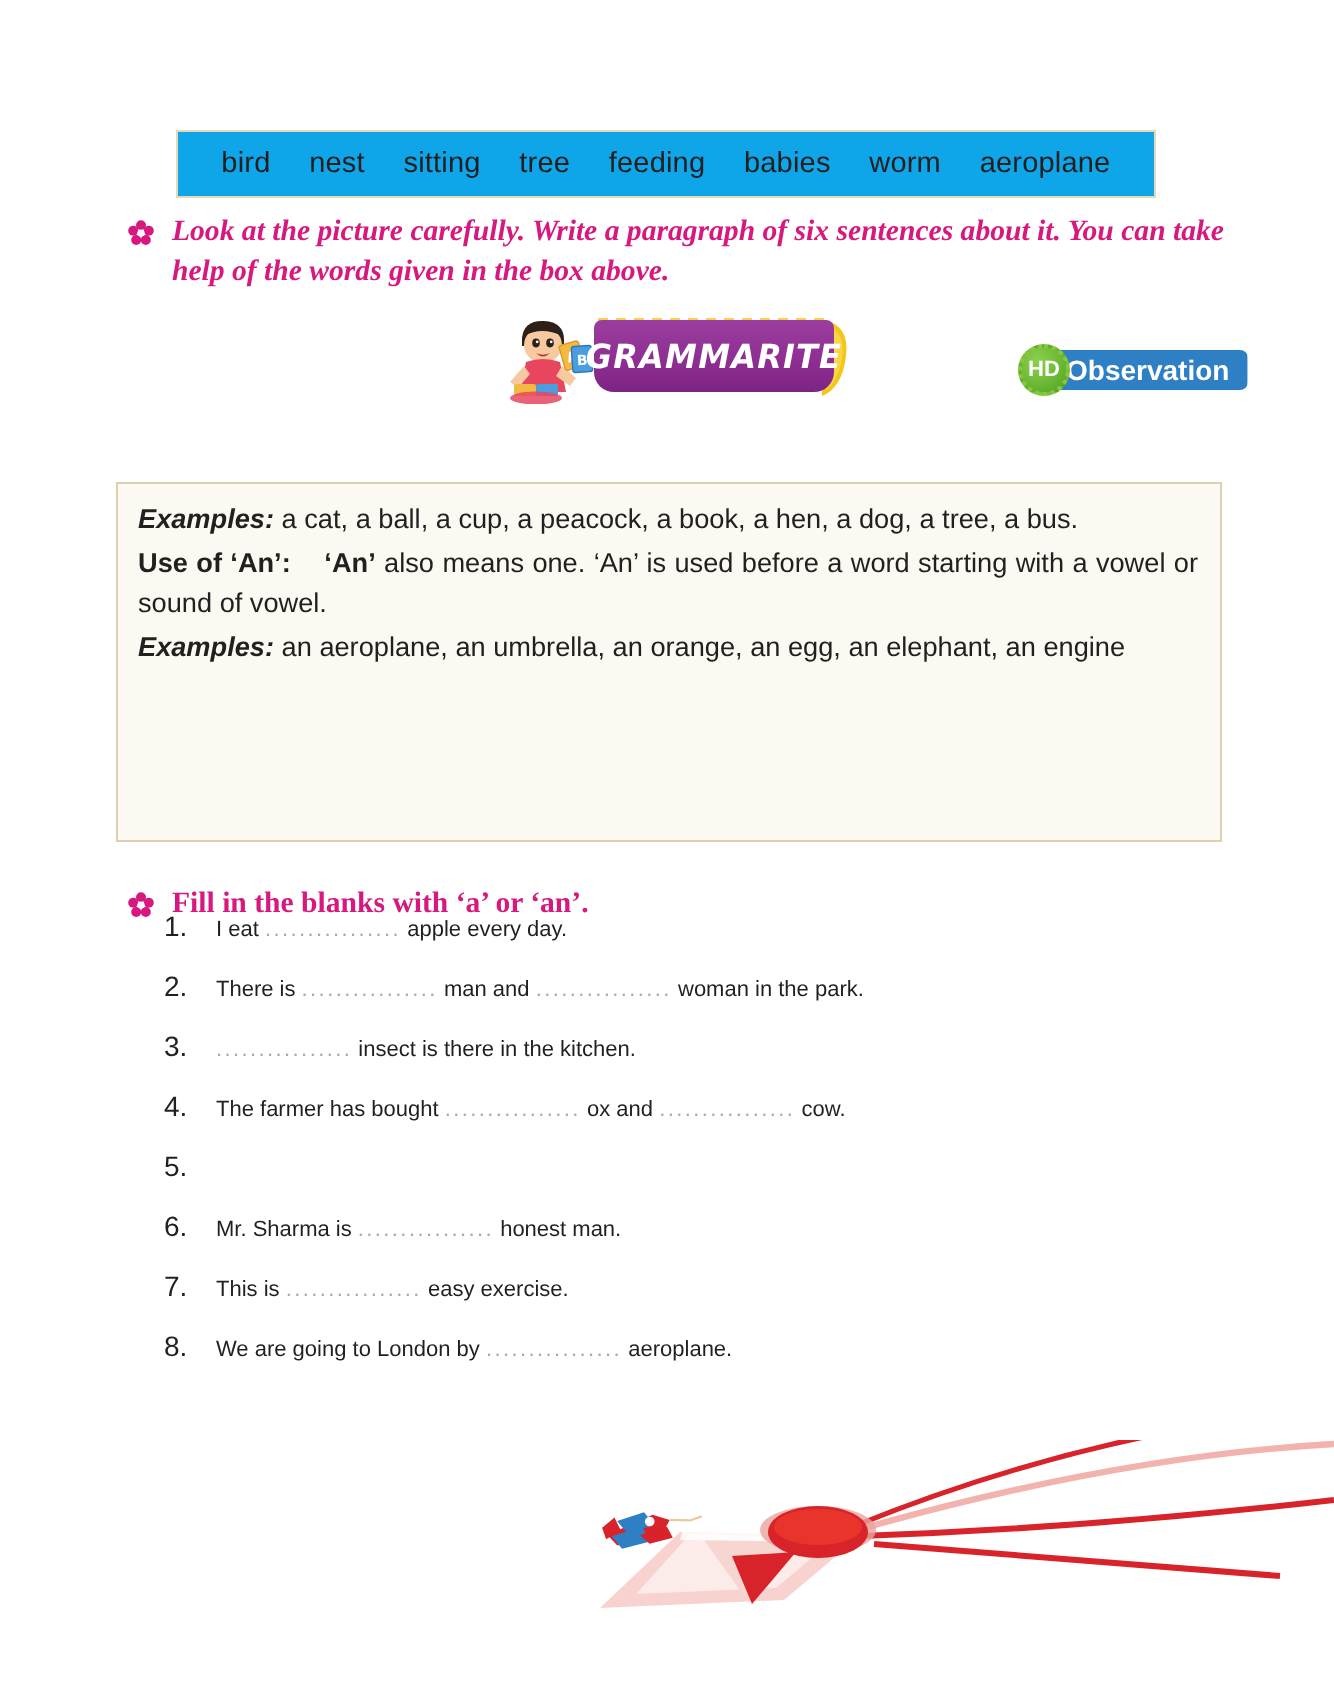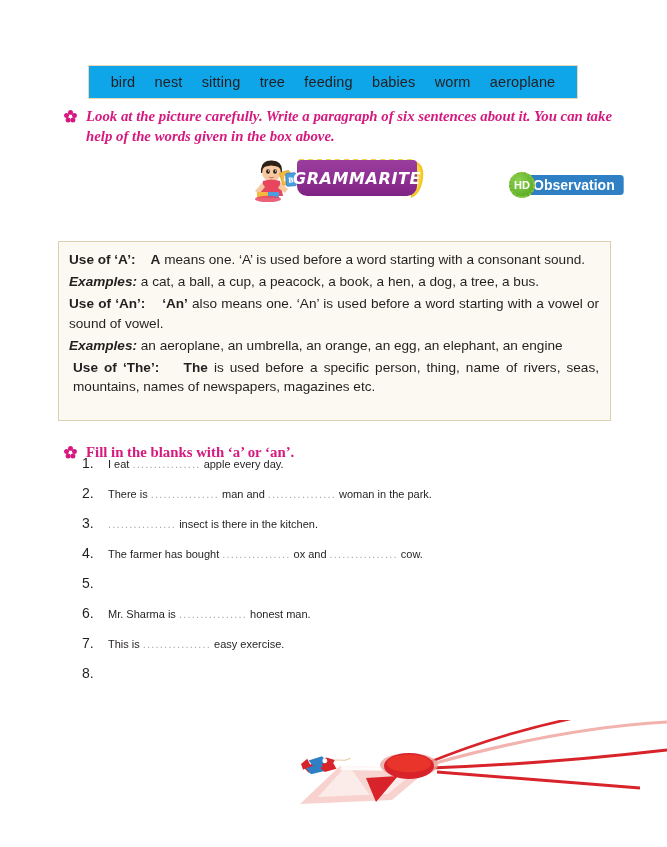--- a/index.html
+++ b/index.html
@@ -321,36 +321,28 @@
       <span>Observation</span>
     </div>
     <div class="hd-circle">
       <span>HD</span>
     </div>
   </div>
 
 
   <div class="rules-box">
     <div class="rule-line">
-      <b>Use of ‘A’:</b>
-      &nbsp;&nbsp; <b>A</b><span> means one. ‘A’ is used before a word starting with a consonant sound.</span>
-    </div>
-    <div class="rule-line">
       <i>Examples:</i><span> a cat, a ball, a cup, a peacock, a book, a hen, a dog, a tree, a bus.</span>
     </div>
     <div class="rule-line">
       <b>Use of ‘An’:</b>
       &nbsp;&nbsp; <b>‘An’</b><span> also means one. ‘An’ is used before a word starting with a vowel or sound of vowel.</span>
     </div>
     <div class="rule-line">
       <i>Examples:</i><span> an aeroplane, an umbrella, an orange, an egg, an elephant, an engine</span>
-    </div>
-    <div class="rule-line rule-indent">
-      <b>Use of ‘The’:</b>
-      &nbsp;&nbsp; <b>The</b><span> is used before a specific person, thing, name of rivers, seas, mountains, names of newspapers, magazines etc.</span>
     </div>
   </div>
 
   <div class="instruction" id="instr-2">
     <span class="flower-icon">
       <svg width="13" height="13" viewBox="0 0 13 13">
         <g fill="#d6187f">
           <circle cx="6.5" cy="2.6" r="2.5"></circle>
           <circle cx="10.4" cy="5.4" r="2.5"></circle>
           <circle cx="8.9" cy="10.0" r="2.5"></circle>
@@ -386,20 +378,21 @@
       <div class="qrow">
         <span class="qnum">6.</span>
         <span class="qtext">Mr. Sharma is <span class="blank">................</span> honest man.</span>
       </div>
       <div class="qrow">
         <span class="qnum">7.</span>
         <span class="qtext">This is <span class="blank">................</span> easy exercise.</span>
       </div>
       <div class="qrow">
         <span class="qnum">8.</span>
+        <span class="qtext">We are going to London by <span class="blank">................</span> aeroplane.</span>
       </div>
     </div>
 
   <div class="footer">
     <svg width="667" height="127" viewBox="0 0 667 127">
 
       <path d="M420 46 Q540 -4 667 -16" fill="none" stroke="#d8232a" stroke-width="2.6"></path>
       <path d="M432 44 Q560 8 667 2" fill="none" stroke="#f2b3ae" stroke-width="3.2"></path>
       <path d="M430 48 Q545 44 667 30" fill="none" stroke="#d8232a" stroke-width="3"></path>
       <path d="M437 52 Q560 62 640 68" fill="none" stroke="#d8232a" stroke-width="3"></path>

